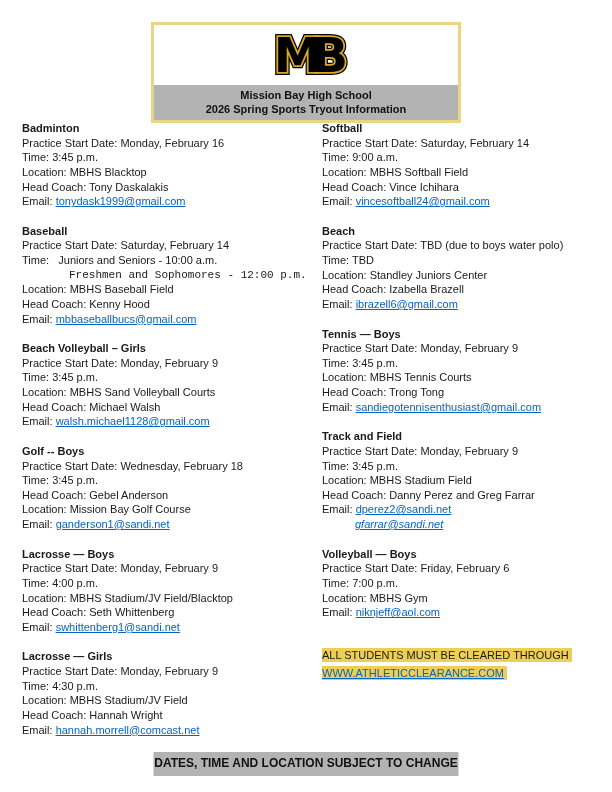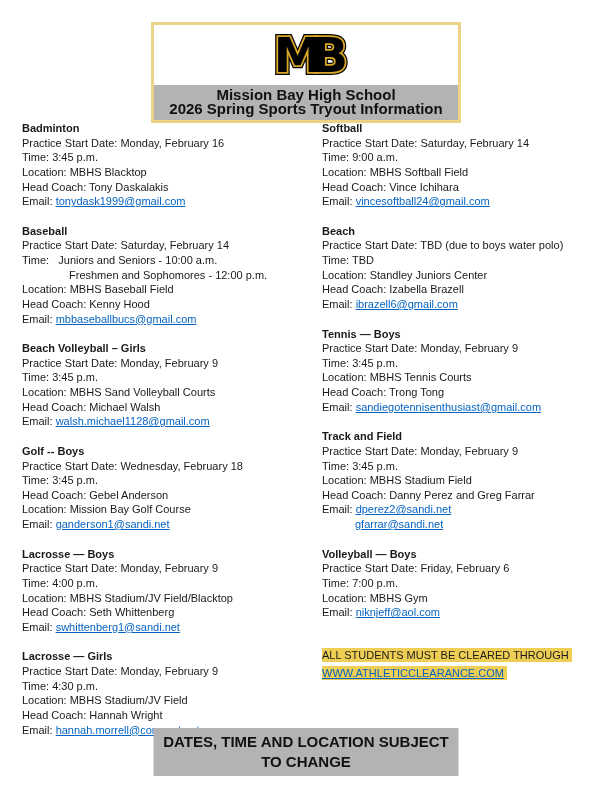--- a/index.html
+++ b/index.html
@@ -15,45 +15,45 @@
   
   .header-box{
     box-sizing:border-box;
     width:310px;margin:0 auto;position:relative;top:22px;
     border:3px solid #ecd385;background:#ffffff;
   }
   .logo-area{height:60px;display:flex;align-items:center;justify-content:center;}
   .gray-band{
     background:#b3b3b3;text-align:center;
     padding:3px 0 4px 0;font-weight:bold;color:#111;
-    font-size:15px;line-height:14px;
+    font-size:11px;line-height:14px;
   }
   
   .body-wrap{
     position:absolute;top:121px;left:22px;right:20px;
     display:flex;
   }
   .col-left{width:300px;flex:0 0 300px;}
   .col-right{flex:1;}
   .section{margin-bottom:15px;}
   .sec-title{font-weight:bold;white-space:pre-wrap;}
   .row span, .row a{white-space:pre-wrap;}
-  .row.indent1{padding-left:47px;}
-  .row.indent2{padding-left:33px;}
+  .row.indent1{padding-left:47px;font-family:Liberation Mono, monospace;}
+  .row.indent2{padding-left:33px;font-style:italic;}
   a.email-link{color:#0563c1;text-decoration:underline;cursor:pointer;}
   
   .notice{margin-top:26px;font-size:11px;line-height:18px;}
   .notice .hl{background:#efce55;padding:1px 3px 1px 0;}
   .notice a.hl{color:#0563c1;text-decoration:underline;cursor:pointer;}
   
   .footer-bar{
     position:absolute;left:50%;transform:translateX(-50%);
     bottom:16px;width:305px;
     background:#b3b3b3;color:#111;
-    text-align:center;font-weight:bold;font-size:15px;
+    text-align:center;font-weight:bold;font-size:12px;
     padding:4px 0;
   }
 </style>
 </head>
 <body>
 
 <div class="page">
 
   <div class="header-box">
     <div class="logo-area">

